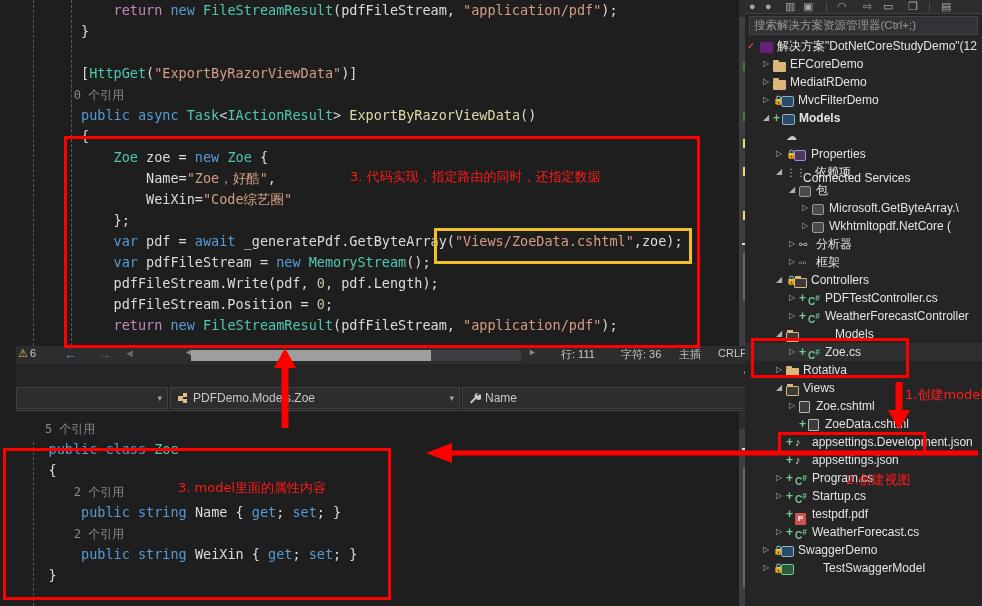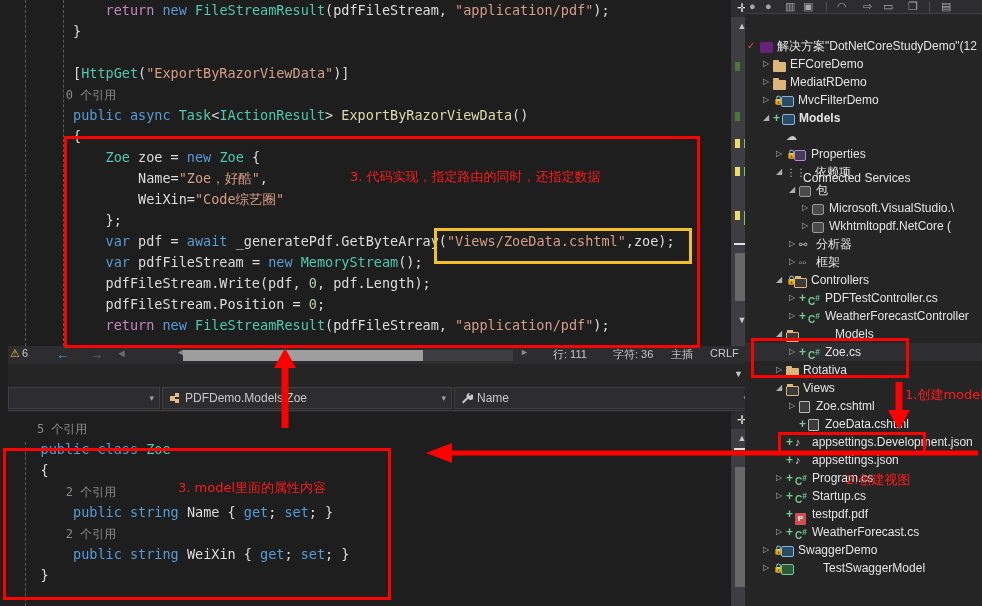--- a/index.html
+++ b/index.html
@@ -11,21 +11,21 @@
     font-family: "Liberation Sans", sans-serif;
   }
   #root {
     position: relative;
     width: 982px; height: 606px;
     background: #1e1e1e;
   }
 
   
   #main-area {
-    position: absolute; left: 8px; top: 0;
+    position: absolute; left: 16px; top: 0;
     width: 745px; height: 606px;
     background: #252526;
   }
 
   
   #editor-top {
     position: absolute; left: 0; top: 0;
     width: 745px; height: 346px;
     background: #1e1e1e;
     overflow: hidden;
@@ -369,20 +369,21 @@
       <span class="tb-ico" style="left:58px;">▣</span>
       <span class="tb-ico" style="left:80px; color:#555;">|</span>
       <span class="tb-ico" style="left:92px;">◠</span>
       <span class="tb-ico" style="left:118px;">⇨</span>
       <span class="tb-ico" style="left:138px;">▭</span>
       <span class="tb-ico" style="left:163px;">❐</span>
       <span class="tb-ico" style="left:183px; color:#555;">|</span>
       <span class="tb-ico" style="left:196px;">▤</span>
     </div>
 
+    <div id="sol-search">搜索解决方案资源管理器(Ctrl+;)</div>
 
     <div id="tree">
         <div class="trow">
           <span class="tw" style="left: 2px;"></span>
           <span class="tl check-ico" style="left: 2px;">✓</span>
           <span class="ti" style="left: 15px;"><span class="vs-ico"></span></span>
           <span class="tl" style="left: 32px;">解决方案"DotNetCoreStudyDemo"(12</span>
         </div>
         <div class="trow">
           <span class="tw" style="left: 15px;">▷</span>
@@ -422,21 +423,21 @@
           <span class="tl" style="left: 70px;">依赖项</span>
         </div>
         <div class="trow">
           <span class="tw" style="left: 41px;">◢</span>
           <span class="ti" style="left: 54px;"><span class="pkg-ico"></span></span>
           <span class="tl" style="left: 71px;">包</span>
         </div>
         <div class="trow">
           <span class="tw" style="left: 54px;">▷</span>
           <span class="ti" style="left: 67px;"><span class="pkg-ico"></span></span>
-          <span class="tl" style="left: 84px;">Microsoft.VisualStudio.\</span>
+          <span class="tl" style="left: 84px;">Microsoft.GetByteArray.\</span>
         </div>
         <div class="trow">
           <span class="tw" style="left: 54px;">▷</span>
           <span class="ti" style="left: 67px;"><span class="pkg-ico"></span></span>
           <span class="tl" style="left: 84px;">Wkhtmltopdf.NetCore (</span>
         </div>
         <div class="trow">
           <span class="tw" style="left: 41px;">▷</span>
           <span class="ti" style="left: 54px;"><span class="dep-ico">⚯</span></span>
           <span class="tl" style="left: 71px;">分析器</span>

